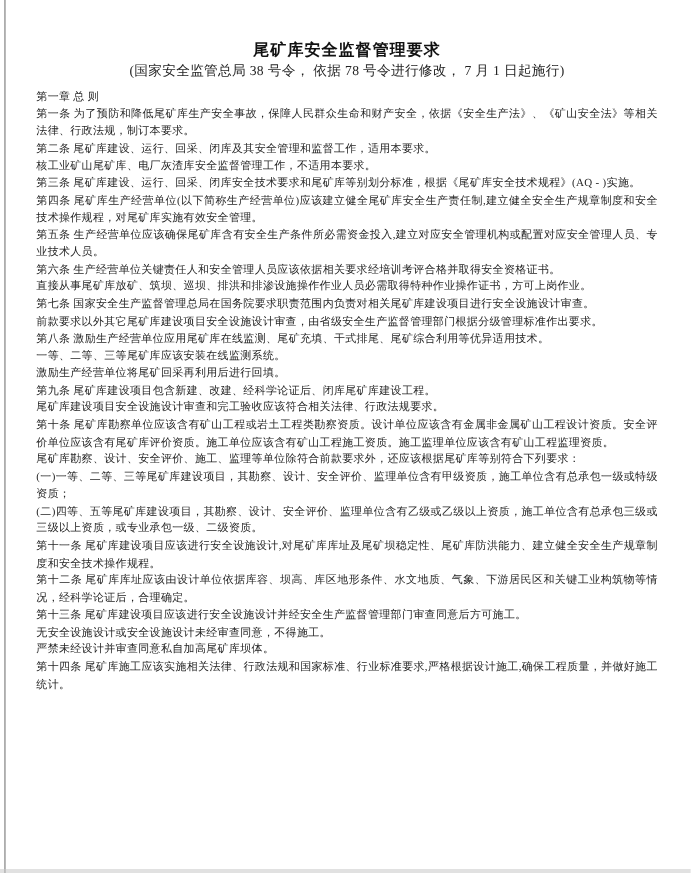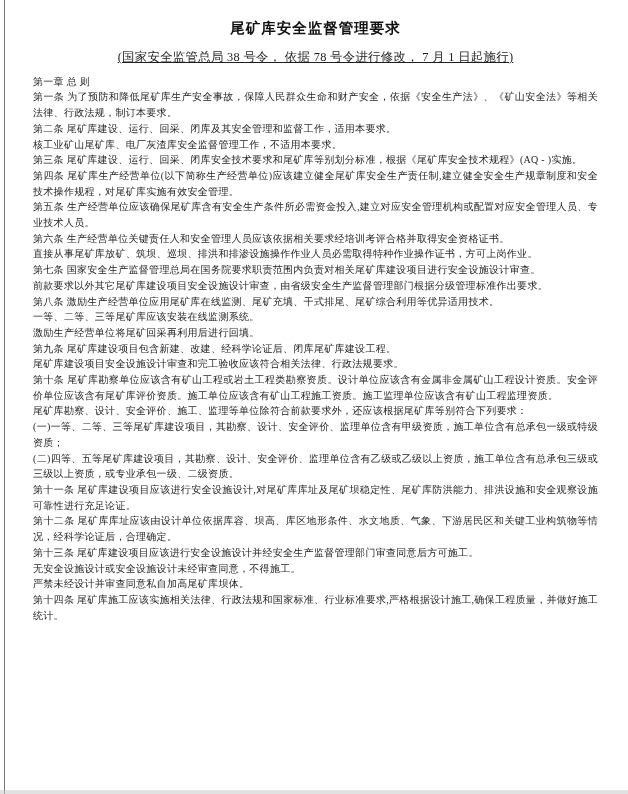--- a/index.html
+++ b/index.html
@@ -12,40 +12,39 @@
     height: 794px;
     position: relative;
     overflow: hidden;
     font-family: "Liberation Serif", "DejaVu Serif", serif;
     color: #1f1f1f;
   }
   .page {
     box-sizing: border-box;
     width: 628px;
     height: 794px;
-    padding: 20px 30px 0 33px;
+    padding: 38px 30px 0 33px;
     position: relative;
   }
   .title {
     margin: 0;
     font-size: 14.5px;
     font-weight: 700;
     text-align: center;
     letter-spacing: 1px;
     line-height: 17px;
     color: #111111;
   }
   .subtitle {
-    margin: 13px 0 8px 0;
+    margin: 2px 0 8px 0;
     font-size: 12.4px;
     text-align: center;
     letter-spacing: 0.3px;
     line-height: 15.7px;
     white-space: nowrap;
-    text-decoration: underline;
   }
   .doc-body {
     margin: 0;
   }
   .para {
     margin: 0;
     font-size: 10px;
     line-height: 15.7px;
     letter-spacing: 0.3px;
     text-align: justify;
@@ -91,21 +90,21 @@
       <p class="para">前款要求以外其它尾矿库建设项目安全设施设计审查，由省级安全生产监督管理部门根据分级管理标准作出要求。</p>
       <p class="para">第八条 激励生产经营单位应用尾矿库在线监测、尾矿充填、干式排尾、尾矿综合利用等优异适用技术。</p>
       <p class="para">一等、二等、三等尾矿库应该安装在线监测系统。</p>
       <p class="para">激励生产经营单位将尾矿回采再利用后进行回填。</p>
       <p class="para">第九条 尾矿库建设项目包含新建、改建、经科学论证后、闭库尾矿库建设工程。</p>
       <p class="para">尾矿库建设项目安全设施设计审查和完工验收应该符合相关法律、行政法规要求。</p>
       <p class="para">第十条 尾矿库勘察单位应该含有矿山工程或岩土工程类勘察资质。设计单位应该含有金属非金属矿山工程设计资质。安全评价单位应该含有尾矿库评价资质。施工单位应该含有矿山工程施工资质。施工监理单位应该含有矿山工程监理资质。</p>
       <p class="para">尾矿库勘察、设计、安全评价、施工、监理等单位除符合前款要求外，还应该根据尾矿库等别符合下列要求：</p>
       <p class="para">(一)一等、二等、三等尾矿库建设项目，其勘察、设计、安全评价、监理单位含有甲级资质，施工单位含有总承包一级或特级资质；</p>
       <p class="para">(二)四等、五等尾矿库建设项目，其勘察、设计、安全评价、监理单位含有乙级或乙级以上资质，施工单位含有总承包三级或三级以上资质，或专业承包一级、二级资质。</p>
-      <p class="para">第十一条 尾矿库建设项目应该进行安全设施设计,对尾矿库库址及尾矿坝稳定性、尾矿库防洪能力、排洪设施和安全观察设施可靠性进行充足论证。</p>
+      <p class="para">第十一条 尾矿库建设项目应该进行安全设施设计,对尾矿库库址及尾矿坝稳定性、尾矿库防洪能力、建立健全安全生产规章制度和安全技术操作规程。</p>
       <p class="para">第十二条 尾矿库库址应该由设计单位依据库容、坝高、库区地形条件、水文地质、气象、下游居民区和关键工业构筑物等情况，经科学论证后，合理确定。</p>
       <p class="para">第十三条 尾矿库建设项目应该进行安全设施设计并经安全生产监督管理部门审查同意后方可施工。</p>
       <p class="para">无安全设施设计或安全设施设计未经审查同意，不得施工。</p>
       <p class="para">严禁未经设计并审查同意私自加高尾矿库坝体。</p>
       <p class="para">第十四条 尾矿库施工应该实施相关法律、行政法规和国家标准、行业标准要求,严格根据设计施工,确保工程质量，并做好施工统计。</p>
     </div>
   <div class="scan-band-bottom" style="background: rgb(201, 201, 201);"></div>
 </div>
 
 </body></html>

